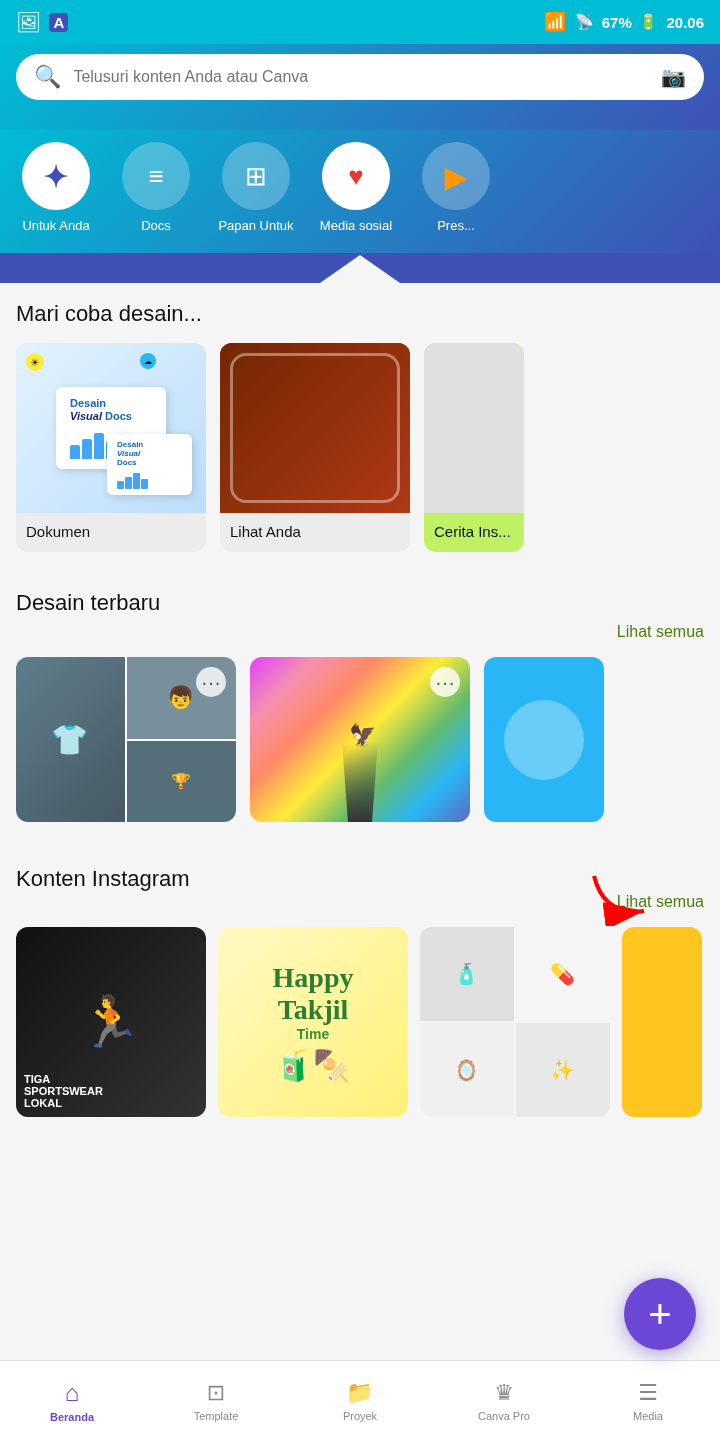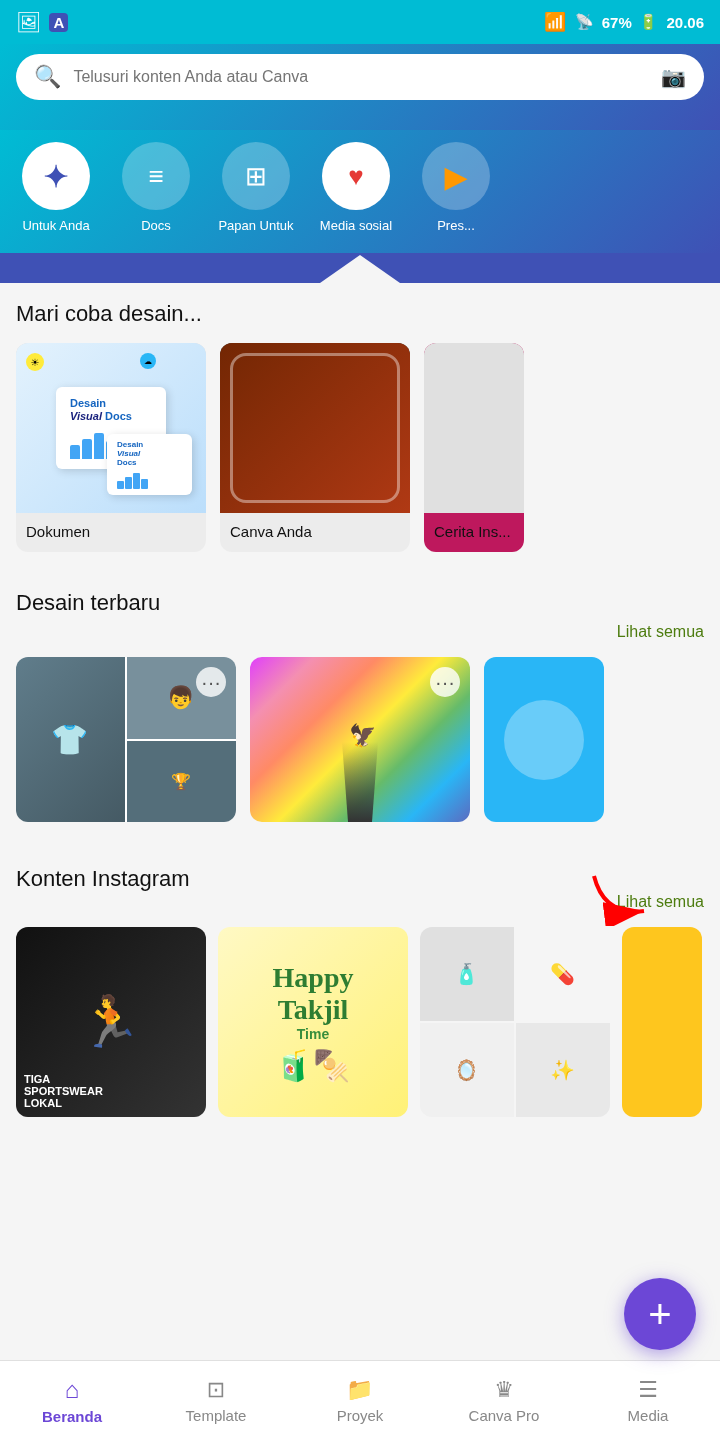--- a/index.html
+++ b/index.html
@@ -202,21 +202,21 @@
       display: flex;
       height: 80px;
     }
     .nav-item {
       flex: 1; display: flex; flex-direction: column;
       align-items: center; justify-content: center;
       gap: 4px; cursor: pointer;
     }
     .nav-icon { font-size: 24px; color: #888; }
     .nav-icon.active { color: #6c47d6; }
-    .nav-label { font-size: 15px; color: #888; }
+    .nav-label { font-size: 11px; color: #888; }
     .nav-label.active { color: #6c47d6; font-weight: 600; }
 
     
     .collage-grid {
       width: 100%; height: 100%;
       display: grid;
       grid-template-columns: 1fr 1fr;
       grid-template-rows: 1fr 1fr;
       gap: 2px;
     }
@@ -436,24 +436,24 @@
     </div>
 
     <div class="design-card">
       <div class="design-card-img">
         <div class="story-thumb">
           <div class="story-bg-person"></div>
 
           <div style="position:absolute;inset:10px;border:3px solid rgba(255,255,255,0.4);border-radius:16px;pointer-events:none;"></div>
         </div>
       </div>
-      <div class="design-card-label">Canva Anda</div>
-    </div>
-
-    <div class="design-card" style="min-width:100px;width:100px;background:#be185d;">
+      <div class="design-card-label">Lihat Anda</div>
+    </div>
+
+    <div class="design-card" style="min-width:100px;width:100px;background:#bef264;">
       <div class="design-card-img" style="height:170px;background:#e0e0e0;"></div>
       <div class="design-card-label">Cerita Ins...</div>
     </div>
   </div>
 
   <div class="section-row">
     <div class="section-heading" style="margin-bottom:12px;">Desain terbaru</div>
     <span class="see-all">Lihat semua</span>
   </div>
   <div class="cards-row" style="margin-top:12px;">

